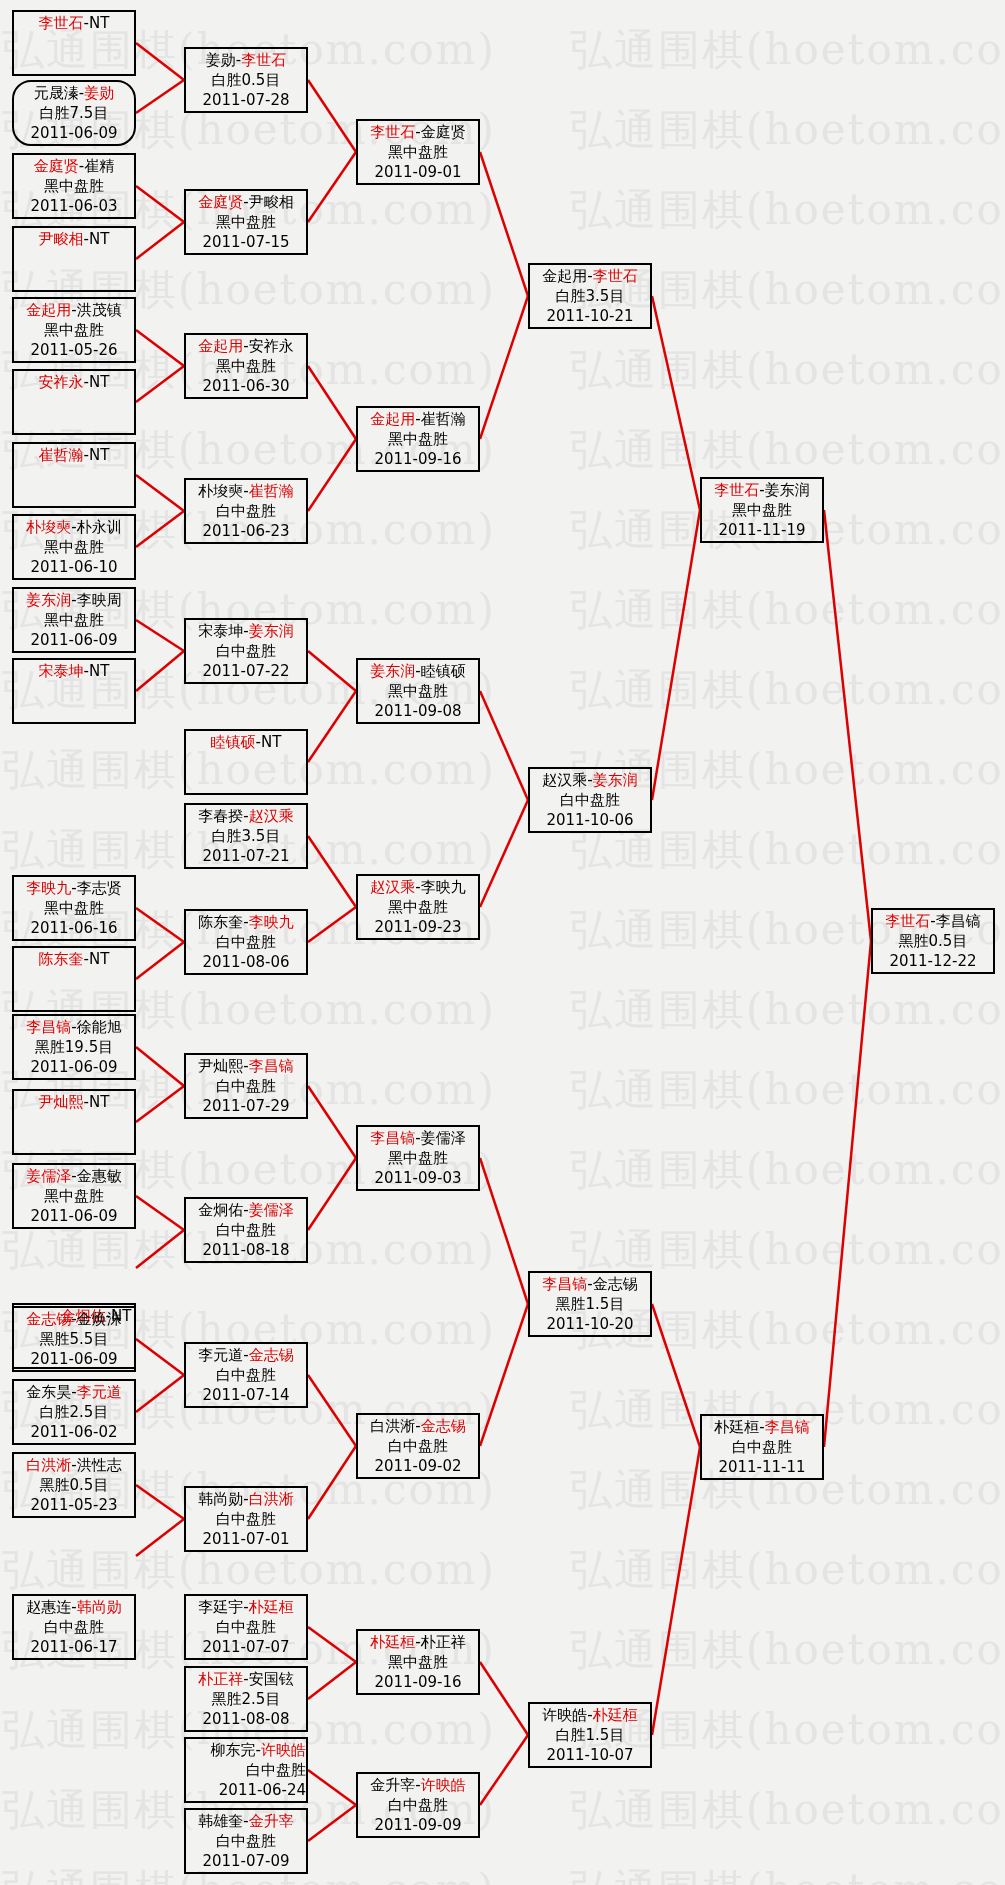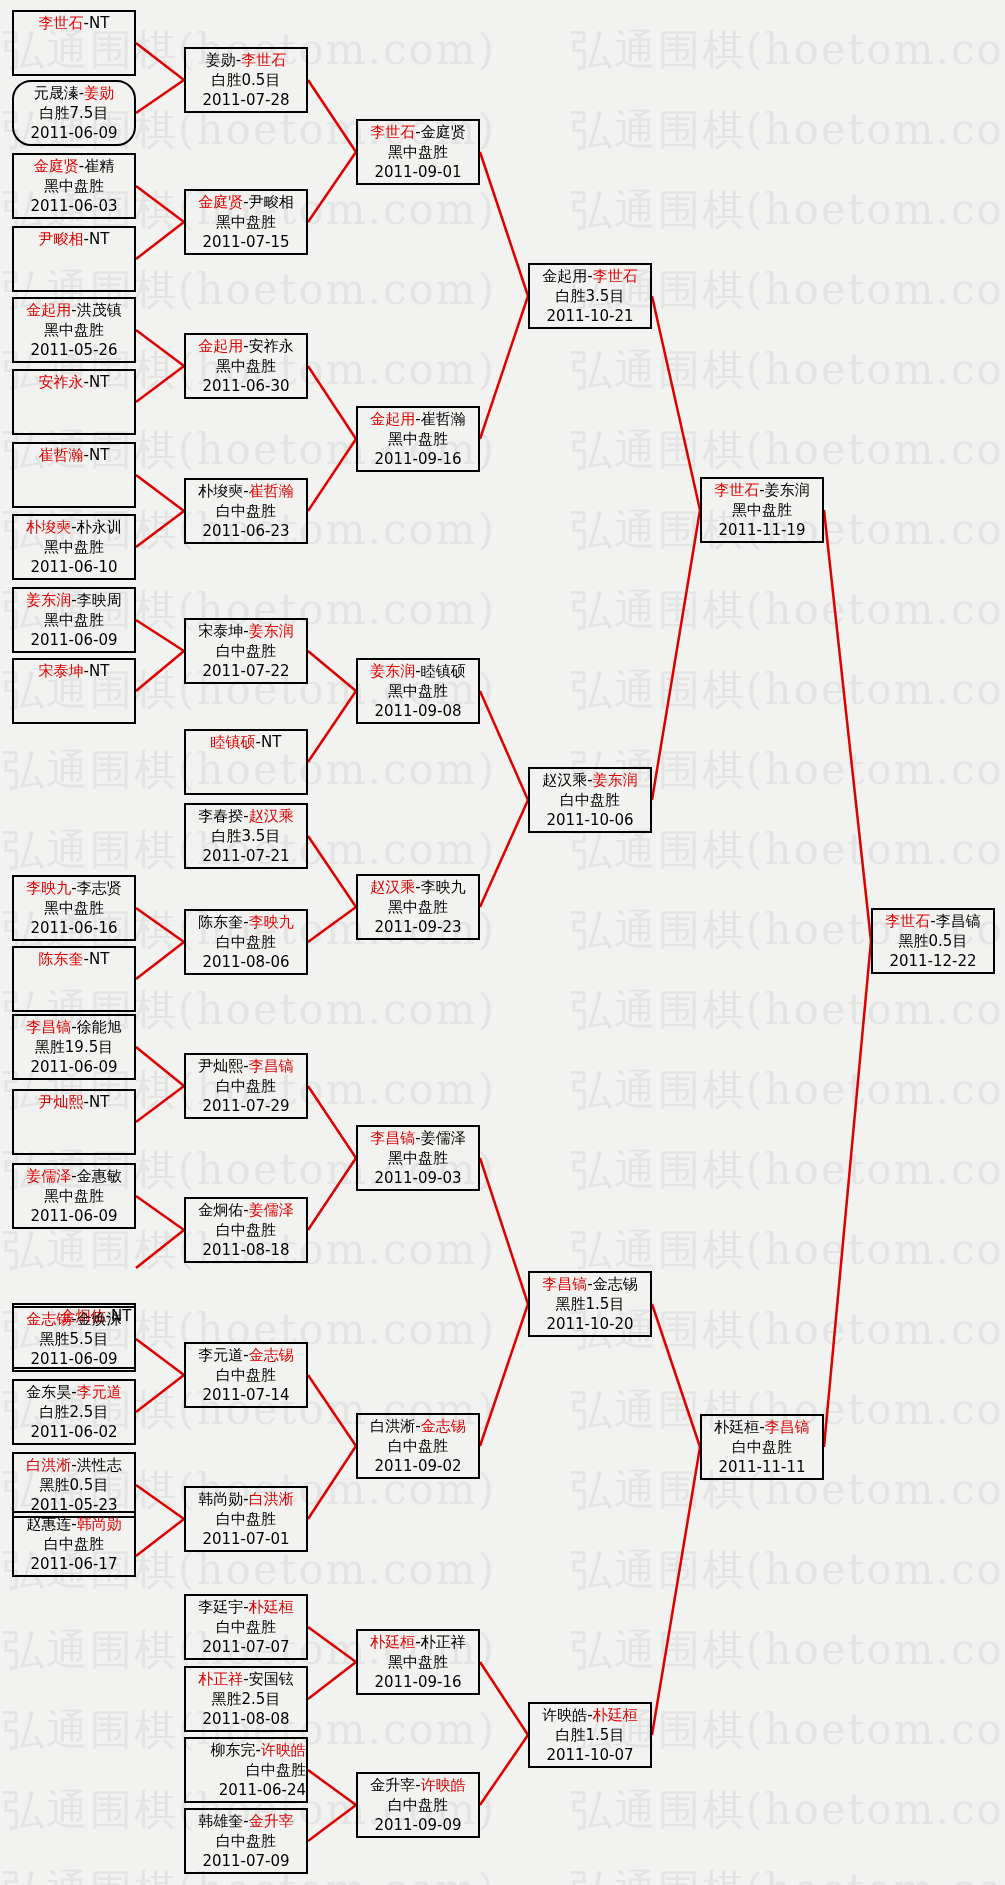--- a/index.html
+++ b/index.html
@@ -282,21 +282,21 @@
       <div class="match" style="left: 12px; top: 1379px;">
         <div class="line"><span>金东昊</span>-<span class="win">李元道</span></div>
         <div class="line">白胜2.5目</div>
         <div class="line">2011-06-02</div>
       </div>
       <div class="match" style="left: 12px; top: 1452px;">
         <div class="line"><span class="win">白洪淅</span>-<span>洪性志</span></div>
         <div class="line">黑胜0.5目</div>
         <div class="line">2011-05-23</div>
       </div>
-      <div class="match" style="left: 12px; top: 1511px;">
+      <div class="match" style="left: 12px; top: 1594px;">
         <div class="line"><span>赵惠连</span>-<span class="win">韩尚勋</span></div>
         <div class="line">白中盘胜</div>
         <div class="line">2011-06-17</div>
       </div>
       <div class="match" style="left: 184px; top: 1053px;">
         <div class="line"><span>尹灿熙</span>-<span class="win">李昌镐</span></div>
         <div class="line">白中盘胜</div>
         <div class="line">2011-07-29</div>
       </div>
       <div class="match" style="left: 184px; top: 1197px;">

